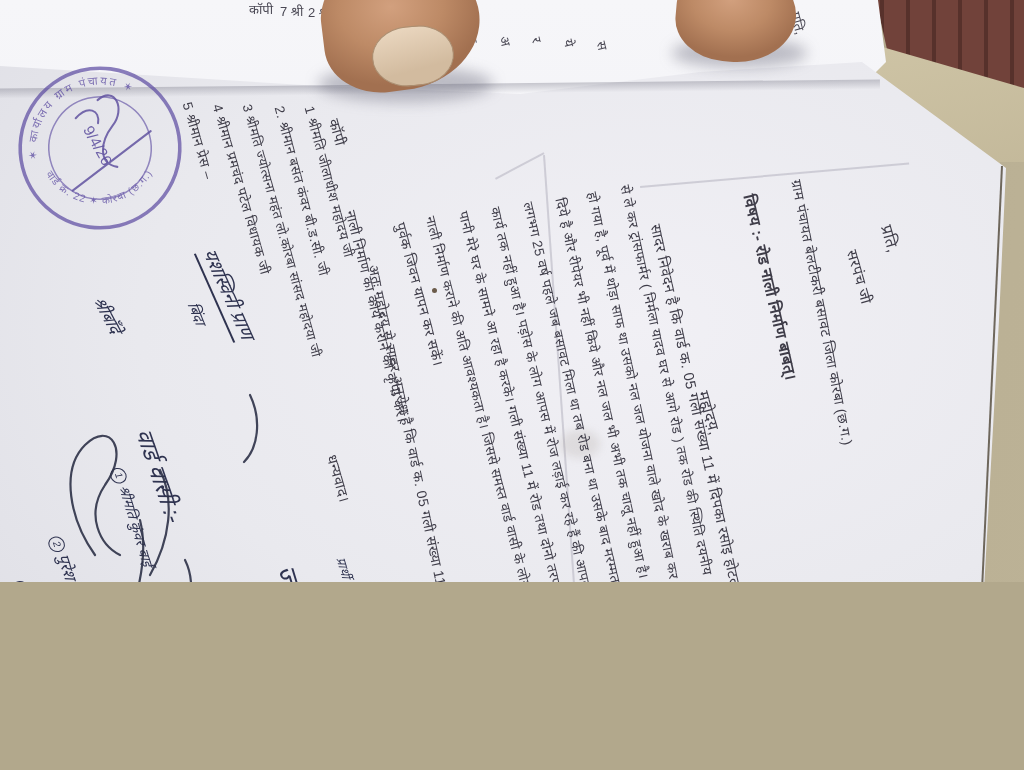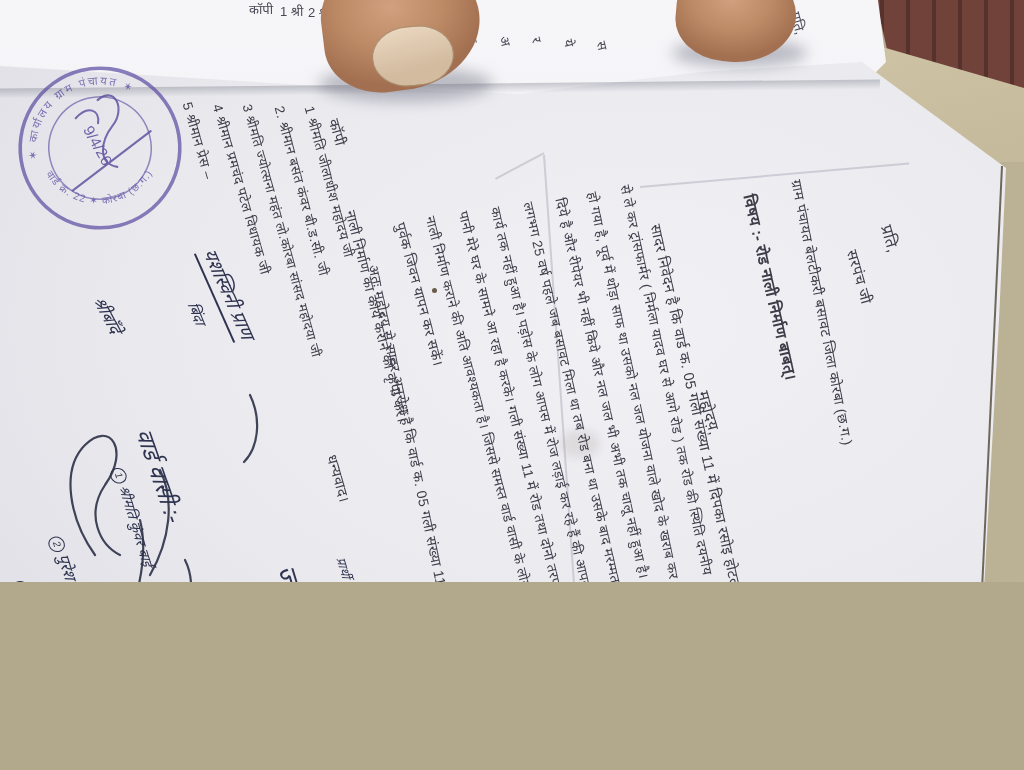--- a/index.html
+++ b/index.html
@@ -60,21 +60,21 @@
 
 <div id="stage">
 
   <div class="brick"></div>
   <div class="ledge"></div>
   <div class="sliver"></div>
   <div class="ground-bl"></div>
 
   <div class="under-sheet">
     <div class="frag" style="left:249px;top:0">कॉपी</div>
-    <div class="frag" style="left:280px;top:2px">1 श्री</div>
+    <div class="frag" style="left:280px;top:2px">7 श्री</div>
     <div class="frag" style="left:308px;top:3px">2 श्र</div>
     <div class="frag" style="left:335px;top:8px">3</div>
     <div class="frag" style="left:447px;top:28px;transform:rotate(76deg)">प</div>
     <div class="frag" style="left:480px;top:31px;transform:rotate(76deg)">क</div>
     <div class="frag" style="left:513px;top:34px;transform:rotate(76deg)">अ</div>
     <div class="frag" style="left:545px;top:35px;transform:rotate(76deg)">र</div>
     <div class="frag" style="left:577px;top:37px;transform:rotate(76deg)">ये</div>
     <div class="frag" style="left:610px;top:39px;transform:rotate(76deg)">स</div>
     <div class="frag" style="left:804px;top:10px;transform:rotate(75deg);font-size:13.5px">प्रति,</div>
   </div>

